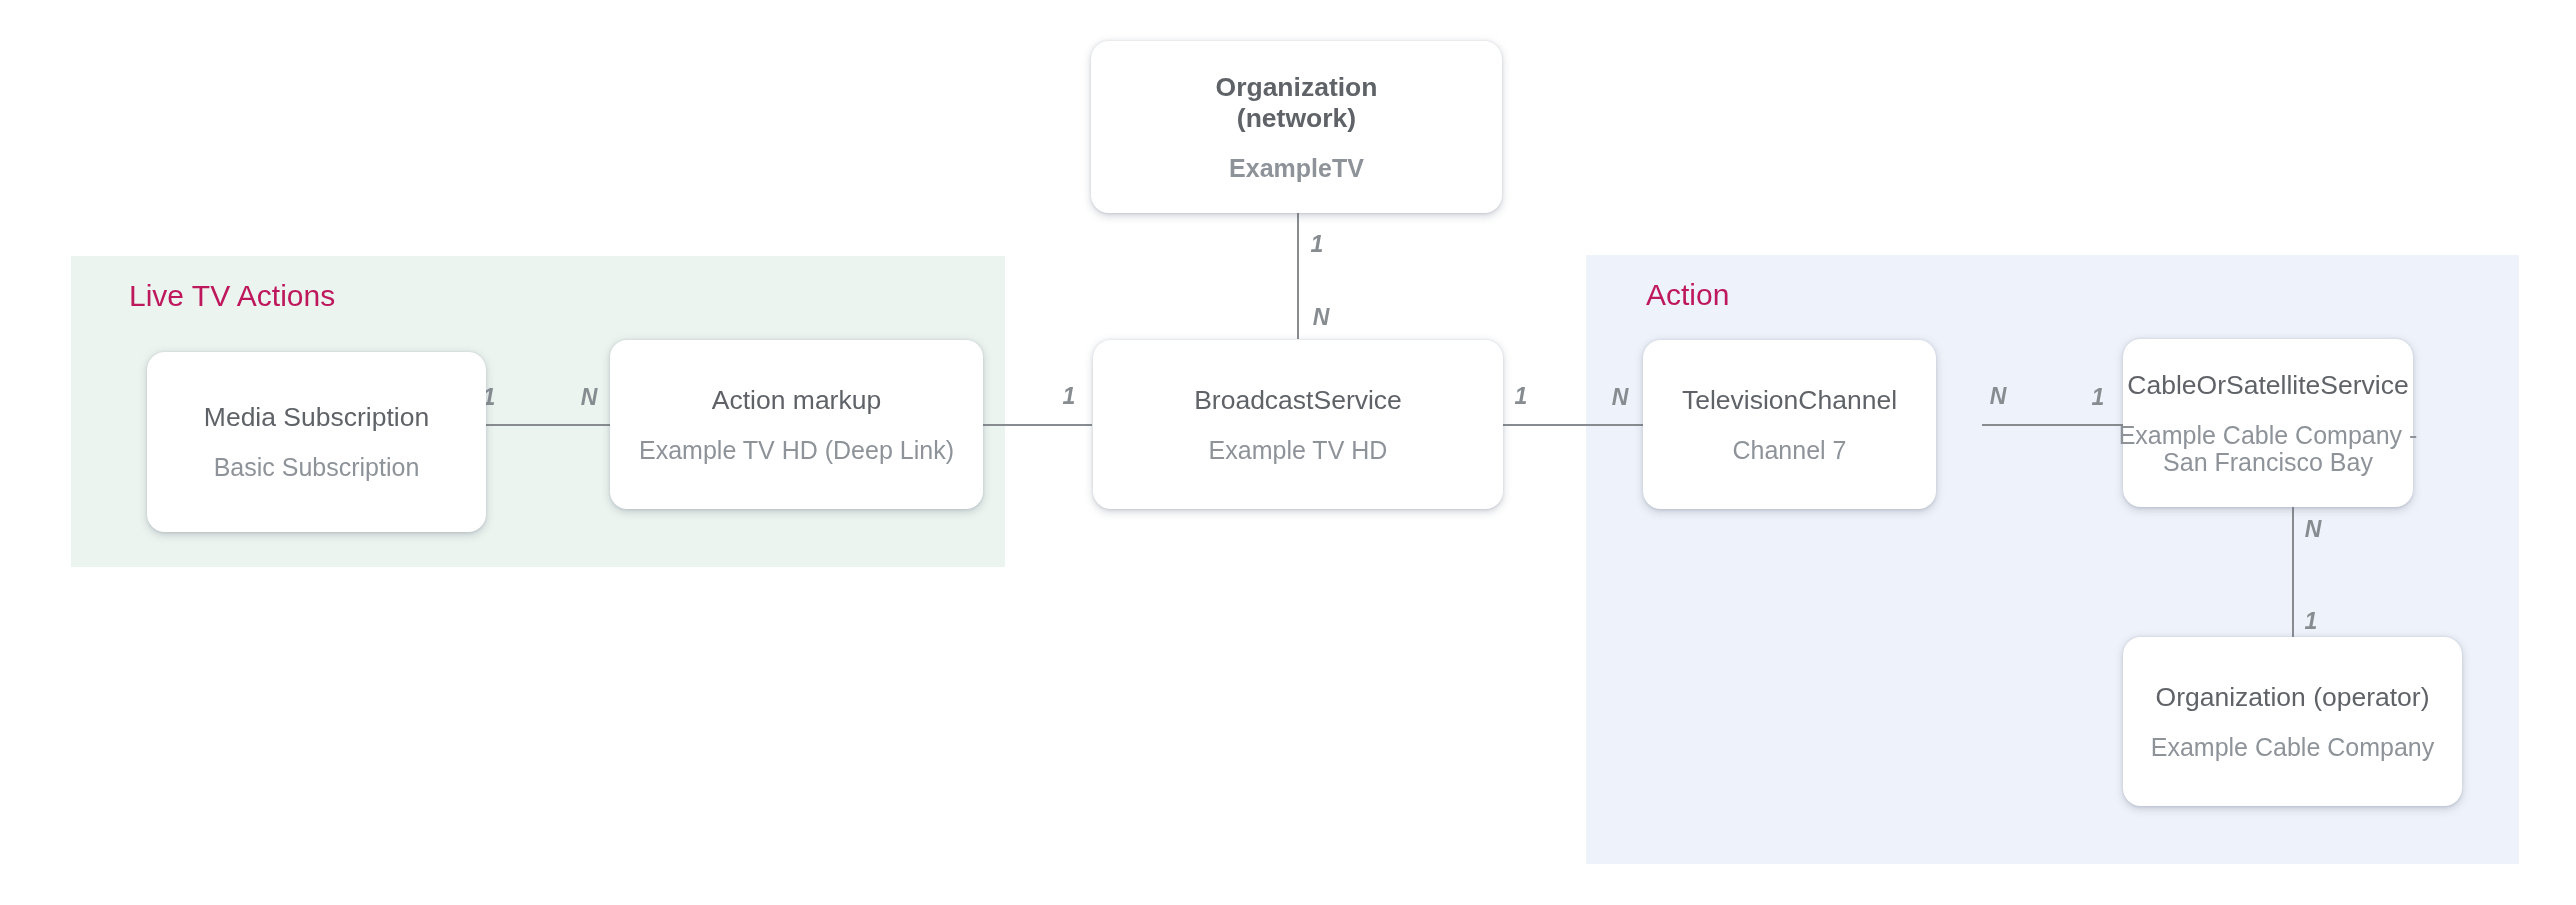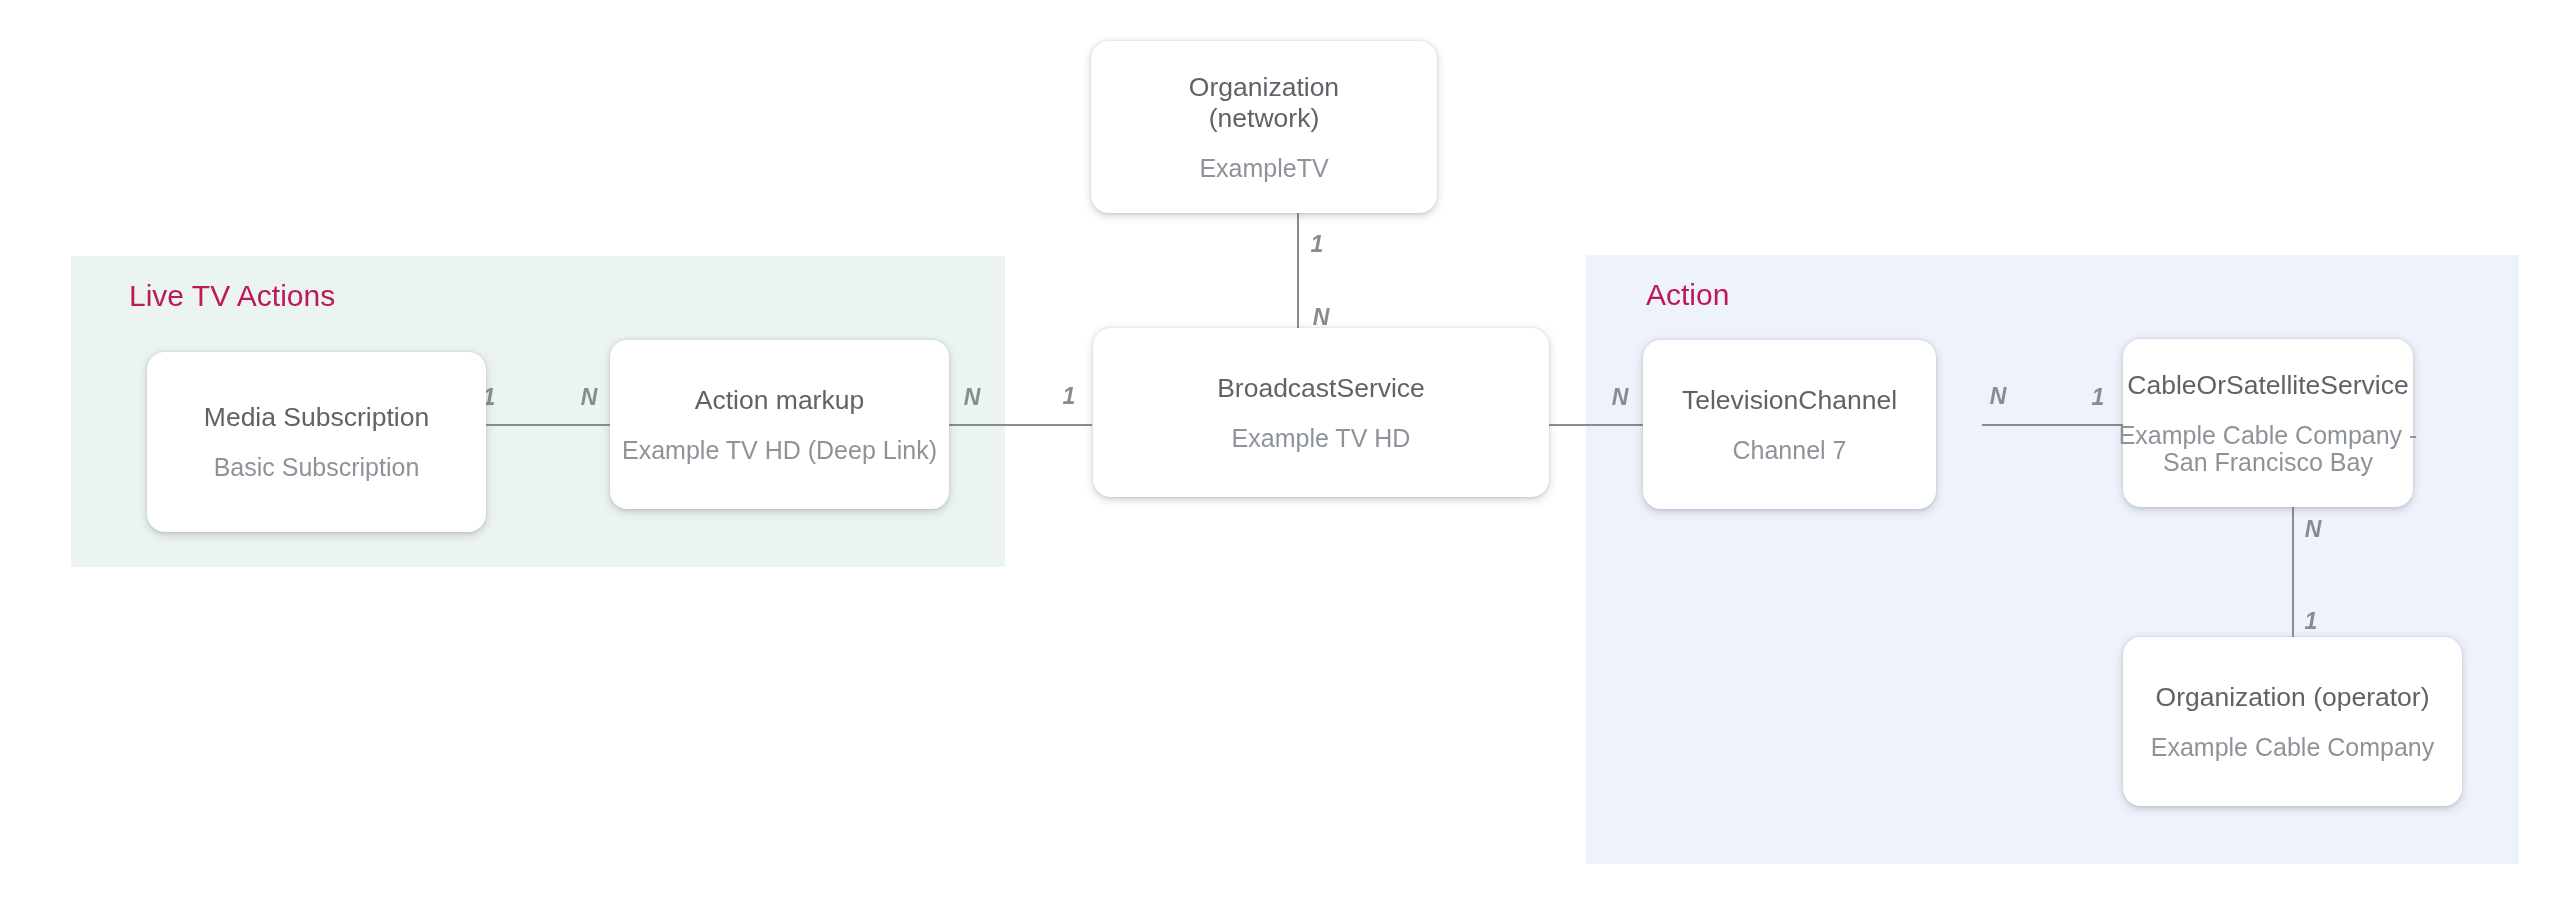--- a/index.html
+++ b/index.html
@@ -61,24 +61,24 @@
     line-height: 31px;
     color: #5f6368;
     white-space: nowrap;
   }
   .card-subtitle {
     font-size: 25px;
     line-height: 27.4px;
     color: #8d9399;
     white-space: nowrap;
   }
-  .card-org-network       { left: 1091px; top:  41px; width: 346px; height: 172px; }
+  .card-org-network       { left: 1091px; top:  41px; width: 411px; height: 172px; font-weight: bold; }
   .card-media-subscription{ left:  127px; top: 352px; width: 339px; height: 180px; margin-left: 20px; }
-  .card-action-markup     { left:  610px; top: 340px; width: 339px; height: 169px; border-radius: 17px; }
-  .card-broadcast-service { left: 1093px; top: 328px; width: 456px; height: 169px; }
+  .card-action-markup     { left:  610px; top: 340px; width: 373px; height: 169px; border-radius: 17px; }
+  .card-broadcast-service { left: 1093px; top: 340px; width: 410px; height: 169px; }
   .card-television-channel{ left: 1643px; top: 340px; width: 293px; height: 169px; }
   .card-cable-satellite   { left: 2123px; top: 339px; width: 290px; height: 168px; }
   .card-org-operator      { left: 2123px; top: 637px; width: 339px; height: 169px; }
 
   
   .hline, .vline {
     position: absolute;
     background: #888c90;
   }
   .hline { height: 1.8px; }

